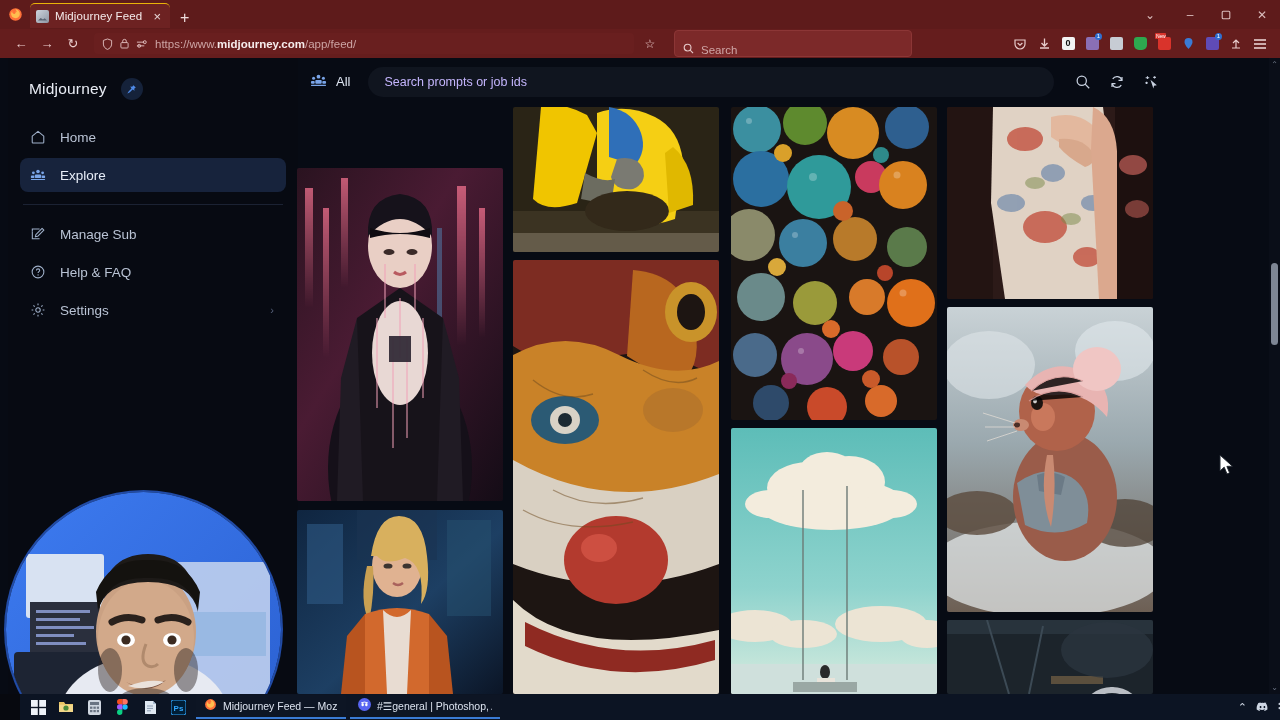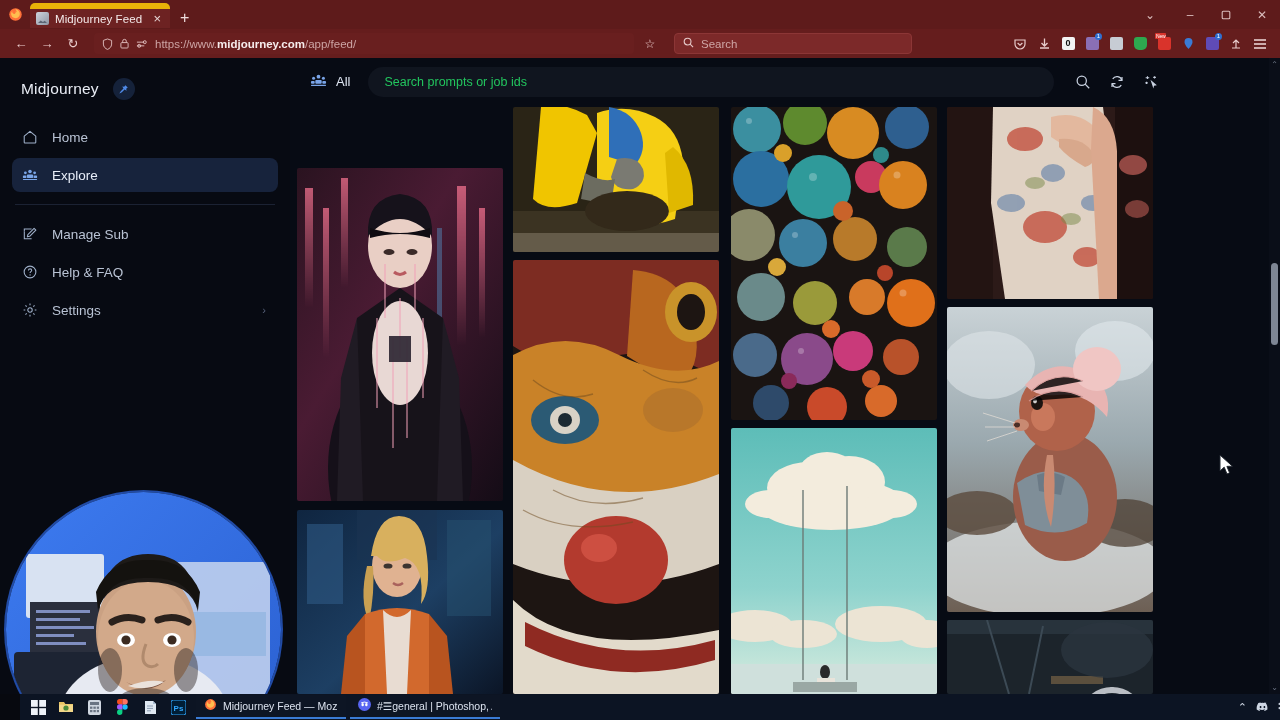--- a/index.html
+++ b/index.html
@@ -19,21 +19,21 @@
     display:flex; align-items:flex-end;
   }
   .ff-logo {
     width:30px; height:29px; display:flex; align-items:center; justify-content:center;
   }
   .ff-logo svg { width:15px; height:15px; }
   .ff-tab {
     height:25px; width:140px; margin-bottom:1px;
     background:#6d2222; border-radius:5px 5px 0 0;
     display:flex; align-items:center; padding:0 6px; gap:6px;
-    border-top:6px solid #eab308;
+    border-top:1px solid #eab308;
   }
   .ff-tab-fav {
     width:13px;height:13px;border-radius:2px;
     background:linear-gradient(135deg,#cfd5de,#8d95a3);
     flex:0 0 auto;
     position:relative;
   }
   .ff-tab-fav:after{
     content:""; position:absolute; left:2px; top:7px; width:9px;height:4px;
     background:#5b6473; clip-path:polygon(0 100%,30% 35%,55% 75%,75% 45%,100% 100%);
@@ -60,22 +60,22 @@
   .urlbar {
     flex:1; height:21px; background:#7e2a2a33; border-radius:4px;
     margin:0 6px 0 8px; display:flex; align-items:center; gap:7px; padding:0 8px;
     max-width:540px;
   }
   .urlbar .u-ico { color:#e3c2c2; font-size:10px; display:flex; align-items:center; }
   .url-text { font-size:11.5px; color:#cda5a5; white-space:nowrap; }
   .url-text b { color:#f6ecec; font-weight:700; }
   .star-btn { color:#e6c6c6; font-size:12px; width:20px; text-align:center; }
   .searchbar {
-    width:238px; height:21px; background:#7c2929; border-radius:4px;
-    display:flex; align-items:center; gap:7px; padding:0 8px; margin-left:14px;
+    width:238px; height:27px; background:#7c2929; border-radius:4px;
+    display:flex; align-items:flex-end; gap:7px; padding:0 8px; margin-left:14px;
     border:1px solid #8c3636;
   }
   .searchbar .sm { color:#e6c9c9; font-size:10px; }
   .searchbar .sp { color:#cfa6a6; font-size:11.5px; }
   .ext-icons { margin-left:auto; display:flex; align-items:center; gap:4px; padding-right:2px; }
   .ext { width:20px;height:20px; display:flex;align-items:center;justify-content:center;
     color:#e8cccc; font-size:11px; position:relative; }
   .badge-new {
     position:absolute; top:-1px; left:1px; font-size:5px; background:#d9332b; color:#fff;
     padding:0 1px; border-radius:1px; letter-spacing:-.2px;
@@ -87,21 +87,21 @@
   .sq { width:13px;height:13px;border-radius:2px; display:block; }
 
   
   .page {
     position:absolute; left:0; top:58px; width:1280px; height:636px;
     background:#070b14; overflow:hidden;
   }
 
   
   .sidebar {
-    position:absolute; left:0; top:0; width:290px; height:636px;
+    position:absolute; left:8px; top:0; width:290px; height:636px;
     background:#070a12; padding:14px 12px 0 12px;
   }
   .brand-row { display:flex; align-items:center; height:34px; padding-left:9px; gap:14px; }
   .brand { color:#e9edf5; font-size:15.5px; letter-spacing:.2px; }
   .pin-btn {
     width:22px;height:22px;border-radius:50%;
     background:#15223a; display:flex;align-items:center;justify-content:center;
   }
   .pin-btn svg { width:11px;height:11px; }
   .nav-list { margin-top:14px; }
@@ -120,21 +120,21 @@
     position:absolute; left:290px; top:0; width:990px; height:47px;
     display:flex; align-items:center; padding-left:12px;
   }
   .all-chip { display:flex; align-items:center; gap:9px; color:#dfe6f2; font-size:13px; padding:0 8px; }
   .all-chip svg { width:17px;height:17px; }
   .search-wrap {
     flex:1; height:30px; background:#10151f; border-radius:15px;
     display:flex; align-items:center; margin-left:10px; margin-right:4px;
     padding:0 16px; max-width:686px;
   }
-  .search-ph { color:#22c55e; font-size:12.5px; }
+  .search-ph { color:#c4b5fd; font-size:12.5px; }
   .top-actions { display:flex; align-items:center; gap:4px; margin-left:10px; }
   .ta { width:30px;height:30px; display:flex;align-items:center;justify-content:center; color:#c8d1e0; }
   .ta svg { width:16px;height:16px; }
 
   
   .gallery {
     position:absolute; left:290px; top:47px; width:990px; height:589px;
     overflow:hidden;
   }
   .card { position:absolute; overflow:hidden; border-radius:2px; }

